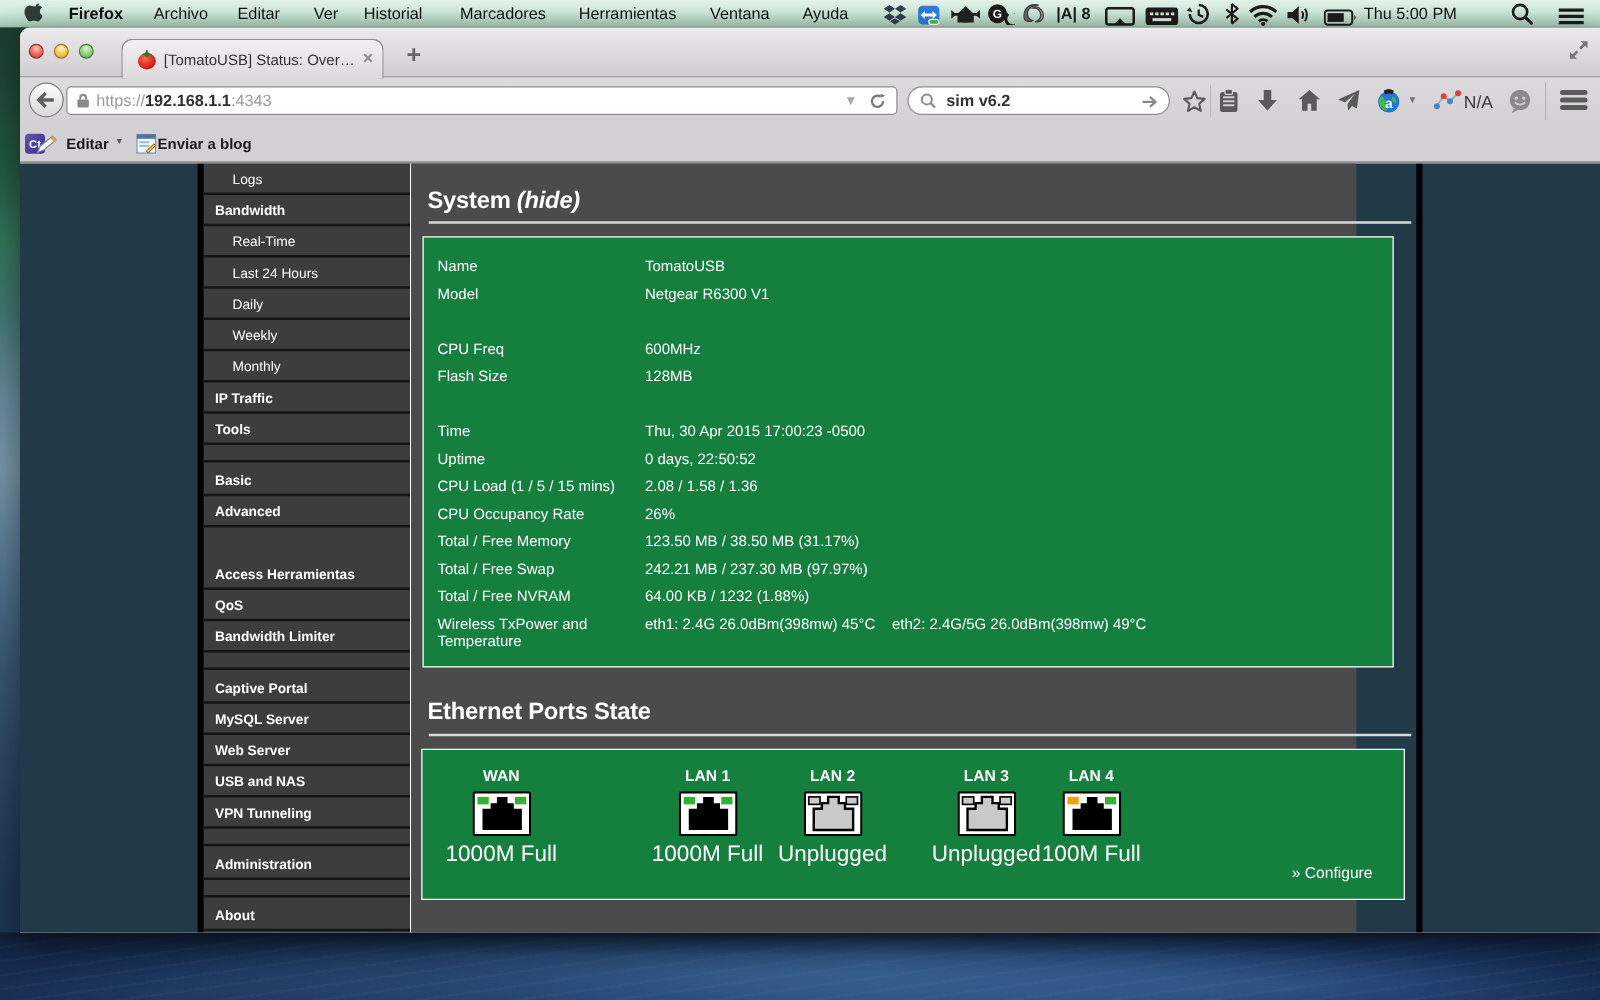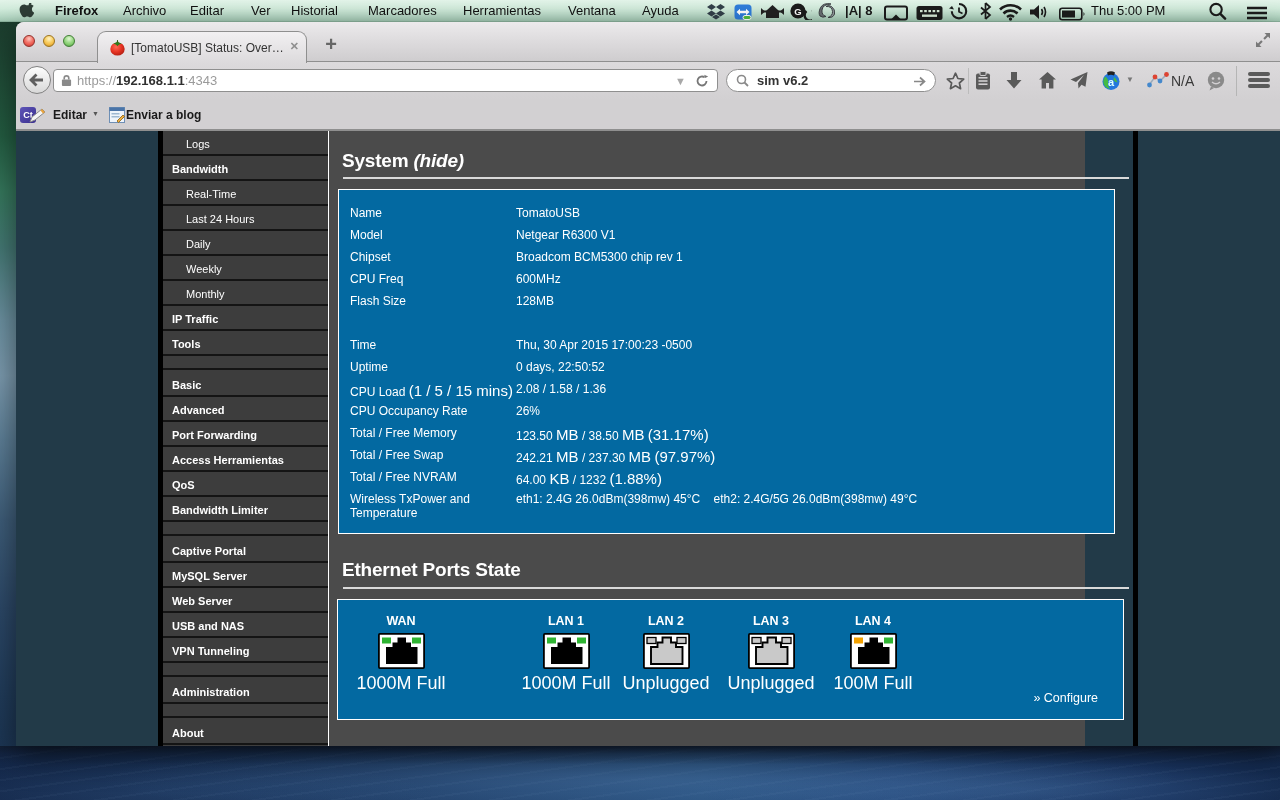--- a/index.html
+++ b/index.html
@@ -70,25 +70,25 @@
   color:#fff; }
 
 .mrow { position:absolute; left:0; width:100%; height:25px; border-bottom:2px solid #141414;
   font-size:11px; color:#fff; line-height:27px; }
 .mrow b { padding-left:9px; font-weight:bold; }
 .mrow span { padding-left:23px; }
 
 h1 { position:absolute; font-size:19px; font-weight:bold; color:#fff; letter-spacing:-0.2px; }
 h1 i { font-style:italic; }
 .hr { position:absolute; left:14px; width:786px; height:1.5px; background:#d9d9d9; }
-.box { position:absolute; background:#0369a1; border:1.5px solid #fff; }
+.box { position:absolute; background:#15803d; border:1.5px solid #fff; }
 .row { position:absolute; left:11px; height:22px; font-size:12px; color:#fff; width:760px; }
 .row .lab { position:absolute; left:0; top:4px; }
 .row .val { position:absolute; left:166px; top:4px; }
-.sm { font-size:15px; }
+.sm { font-size:12px; }
 .port { position:absolute; text-align:center; color:#fff; height:85px; }
 .port .pl { position:absolute; top:2px; left:0; right:0; font-size:12.5px; font-weight:bold; }
 .port .st { position:absolute; top:60.5px; left:0; right:0; font-size:18px; }
 #config { position:absolute; right:25px; font-size:12.5px; color:#fff; }
 </style>
 </head>
 <body>
 <div id="wallbottom"></div>
 
 <div id="menubar">
@@ -301,21 +301,20 @@
       <div class="mrow" style="top:50.0px"><span>Real-Time</span></div>
       <div class="mrow" style="top:75.0px"><span>Last 24 Hours</span></div>
       <div class="mrow" style="top:100.0px"><span>Daily</span></div>
       <div class="mrow" style="top:125.0px"><span>Weekly</span></div>
       <div class="mrow" style="top:150.0px"><span>Monthly</span></div>
       <div class="mrow" style="top:175.0px"><b>IP Traffic</b></div>
       <div class="mrow" style="top:200.0px"><b>Tools</b></div>
       <div class="mrow gap" style="top:225.0px;height:14px"></div>
       <div class="mrow" style="top:241.0px"><b>Basic</b></div>
       <div class="mrow" style="top:266.0px"><b>Advanced</b></div>
-      <div class="mrow" style="top:291.0px"><b>Port Forwarding</b></div>
       <div class="mrow" style="top:316.0px"><b>Access Herramientas</b></div>
       <div class="mrow" style="top:341.0px"><b>QoS</b></div>
       <div class="mrow" style="top:366.0px"><b>Bandwidth Limiter</b></div>
       <div class="mrow gap" style="top:391.0px;height:14px"></div>
       <div class="mrow" style="top:407.0px"><b>Captive Portal</b></div>
       <div class="mrow" style="top:432.0px"><b>MySQL Server</b></div>
       <div class="mrow" style="top:457.0px"><b>Web Server</b></div>
       <div class="mrow" style="top:482.0px"><b>USB and NAS</b></div>
       <div class="mrow" style="top:507.0px"><b>VPN Tunneling</b></div>
       <div class="mrow gap" style="top:532.0px;height:14px"></div>
@@ -328,24 +327,20 @@
       <h1 style="left:13px;top:19px">System <i>(hide)</i></h1>
       <div class="hr" style="top:46px"></div>
       <div class="box" id="sysbox" style="left:9px;top:58px;width:777px;height:345px">
         <div class="row" style="top:12px">
             <span class="lab">Name</span>
             <span class="val">TomatoUSB</span>
           </div>
         <div class="row" style="top:34px">
             <span class="lab">Model</span>
             <span class="val">Netgear R6300 V1</span>
-          </div>
-        <div class="row" style="top:56px">
-            <span class="lab">Chipset</span>
-            <span class="val">Broadcom BCM5300 chip rev 1</span>
           </div>
         <div class="row" style="top:78px">
             <span class="lab">CPU Freq</span>
             <span class="val">600MHz</span>
           </div>
         <div class="row" style="top:100px">
             <span class="lab">Flash Size</span>
             <span class="val">128MB</span>
           </div>
         <div class="row" style="top:122px">
@@ -411,21 +406,21 @@
         <div class="port" style="left:273px;top:12px;width:110px">
           <div class="pl">LAN 2</div>
           <div style="position:absolute;top:20.5px;left:31.5px"><svg width="47" height="36" viewBox="0 0 47 36">
                 <rect x="0.9" y="0.9" width="45.2" height="34.2" fill="#fff" stroke="#000" stroke-width="1.8" rx="1"></rect>
                 <rect x="4" y="4.5" width="9" height="6" fill="#c9c9c9" stroke="#000" stroke-width="1.3"></rect>
                 <rect x="34" y="4.5" width="9" height="6" fill="#c9c9c9" stroke="#000" stroke-width="1.3"></rect>
                 <path d="M19.5 4.5 h8.5 v5 h5 v4.5 h6.5 v17 h-31.5 v-17 h6.5 v-4.5 h5 z" fill="#c9c9c9" stroke="#000" stroke-width="1.9"></path>
               </svg></div>
           <div class="st">Unplugged</div>
         </div>
-        <div class="port" style="left:378px;top:12px;width:110px">
+        <div class="port" style="left:396px;top:12px;width:110px">
           <div class="pl">LAN 3</div>
           <div style="position:absolute;top:20.5px;left:31.5px"><svg width="47" height="36" viewBox="0 0 47 36">
                 <rect x="0.9" y="0.9" width="45.2" height="34.2" fill="#fff" stroke="#000" stroke-width="1.8" rx="1"></rect>
                 <rect x="4" y="4.5" width="9" height="6" fill="#c9c9c9" stroke="#000" stroke-width="1.3"></rect>
                 <rect x="34" y="4.5" width="9" height="6" fill="#c9c9c9" stroke="#000" stroke-width="1.3"></rect>
                 <path d="M19.5 4.5 h8.5 v5 h5 v4.5 h6.5 v17 h-31.5 v-17 h6.5 v-4.5 h5 z" fill="#c9c9c9" stroke="#000" stroke-width="1.9"></path>
               </svg></div>
           <div class="st">Unplugged</div>
         </div>
         <div class="port" style="left:480px;top:12px;width:110px">

